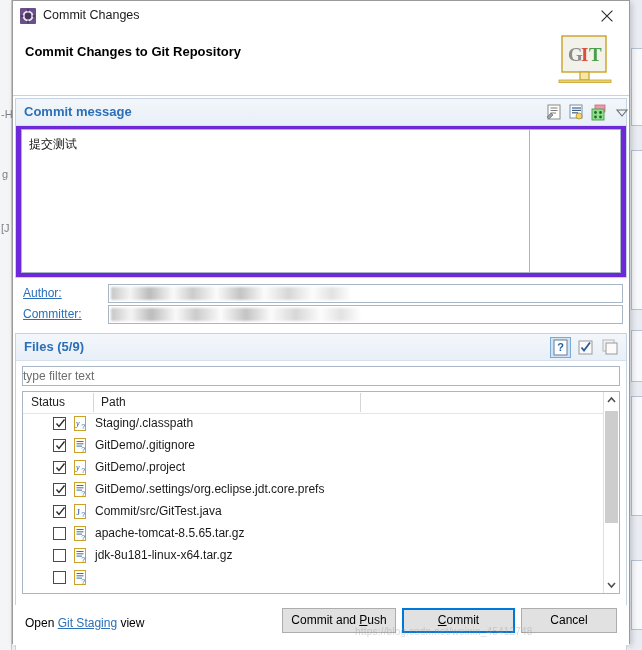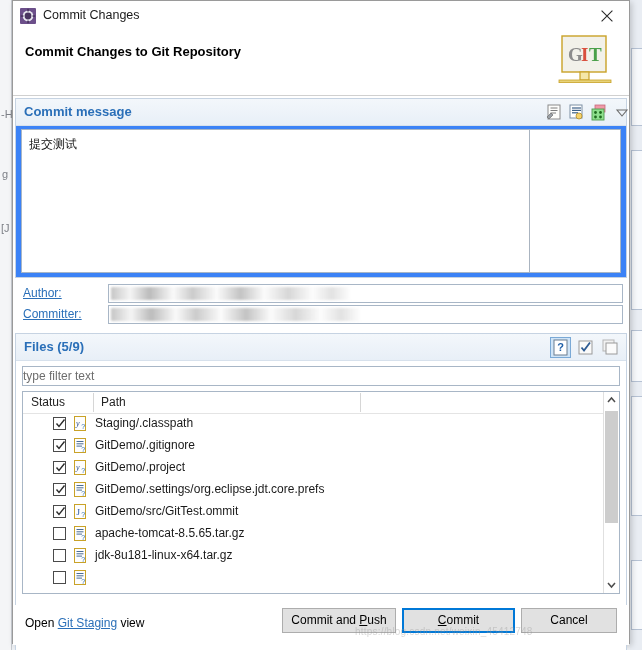--- a/index.html
+++ b/index.html
@@ -98,21 +98,21 @@
     background: #ffffff;
   }
 
   
   #commit-msg-group {
     position: absolute;
     left: 2px; top: 2px;
     width: 612px; height: 180px;
     border: 1px solid #c6d3e2;
     box-sizing: border-box;
-    background: #3b82f6;
+    background: #6d28d9;
   }
   #commit-msg-header {
     position: relative;
     height: 26px;
     background: linear-gradient(to bottom, #f3f7fb 0%, #e8eff7 100%);
     border-bottom: 1px solid #d7e1ec;
   }
   #commit-msg-label {
     position: absolute; left: 8px; top: 5px;
     color: #2a6fb8; font-weight: bold; font-size: 13px;
@@ -561,21 +561,21 @@
               <div class="fcheck">
                 <svg width="11" height="11" viewBox="0 0 11 11">
                   <path d="M1.5 5.5 L4 8.5 L9.5 1.5" fill="none" stroke="#2b2b2b" stroke-width="1.4"></path>
                 </svg>
               </div>
               <span class="ficon"><svg width="15" height="16" viewBox="0 0 15 16">
                   <rect x="1.5" y="0.5" width="11" height="14" fill="#fdfdfd" stroke="#c9a227" stroke-width="1"></rect>
                   <text x="3.4" y="10.5" font-family="Liberation Serif, serif" font-size="9" fill="#1f4e9c">J</text>
                   <text x="8.2" y="13" font-family="Liberation Sans, sans-serif" font-size="7" fill="#2b6cb0">?</text>
                 </svg></span>
-              <span class="fpath">GitDemo/src/GitTest.ommit</span>
+              <span class="fpath">Commit/src/GitTest.java</span>
             </div>
             <div class="frow">
               <div class="fcheck"></div>
               <span class="ficon"><svg width="15" height="16" viewBox="0 0 15 16">
                   <rect x="1.5" y="0.5" width="11" height="14" fill="#fdfdfd" stroke="#c9a227" stroke-width="1"></rect>
                   <line x1="3.5" y1="3.5" x2="10.5" y2="3.5" stroke="#4a6d95"></line>
                   <line x1="3.5" y1="5.8" x2="10.5" y2="5.8" stroke="#4a6d95"></line>
                   <line x1="3.5" y1="8.1" x2="9" y2="8.1" stroke="#4a6d95"></line>
                   <text x="8.2" y="13.5" font-family="Liberation Sans, sans-serif" font-size="7" fill="#2b6cb0">?</text>
                 </svg></span>

